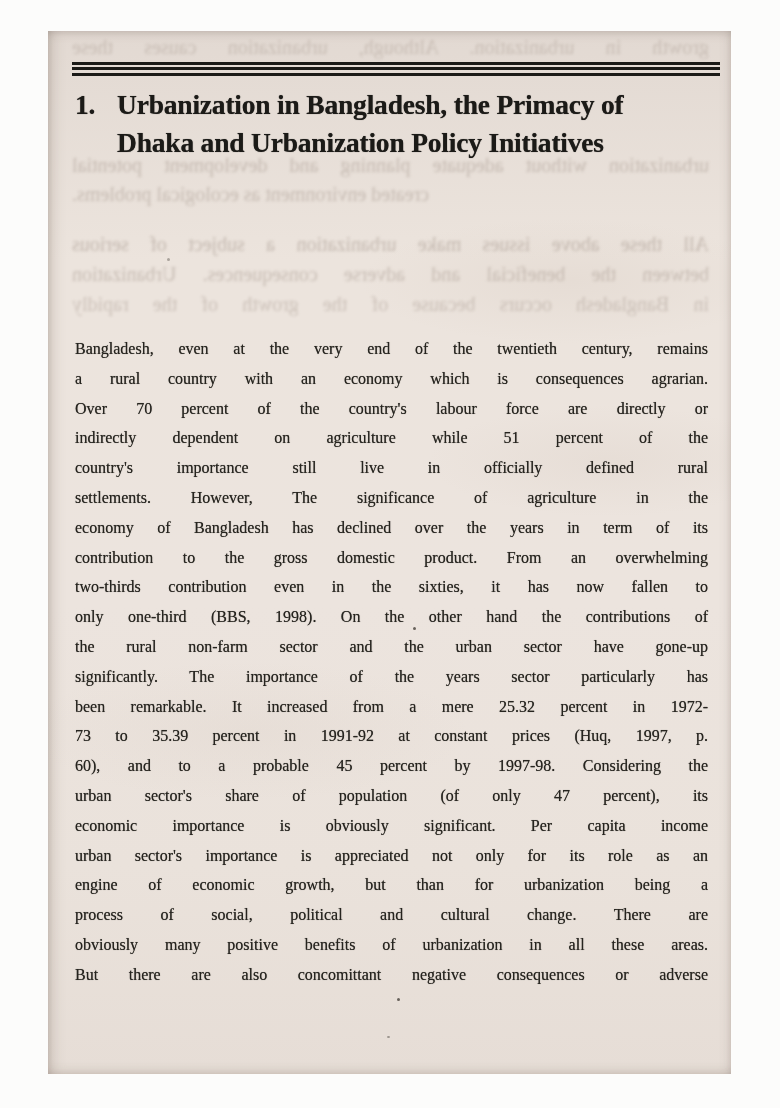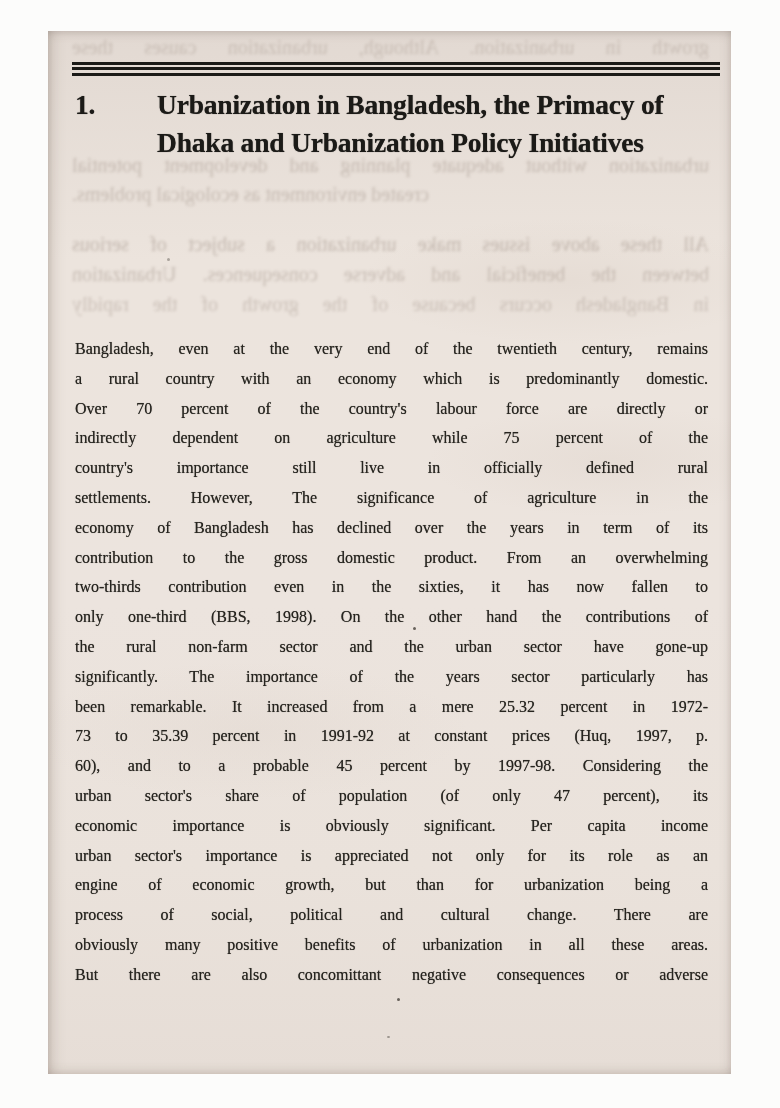--- a/index.html
+++ b/index.html
@@ -54,21 +54,21 @@
   }
   .heading{
     position:absolute;left:27px;top:55px;width:640px;
     display:flex;align-items:flex-start;
     color:var(--head-ink);
     font-weight:bold;font-size:27.5px;line-height:38px;
     letter-spacing:-0.2px;
     text-shadow:0 0 0.8px rgba(27,26,23,0.8);
   }
   .chapter-num{width:42px;flex:0 0 42px;}
-  .heading-lines{flex:1;margin-left:40px;}
+  .heading-lines{flex:1;}
   .heading-line{white-space:nowrap;}
   .bodytext{
     position:absolute;left:27px;top:303px;width:633px;
     color:var(--ink);
     font-size:16px;
     text-shadow:0 0 0.7px rgba(38,36,31,0.72);
   }
   .body-line{
     height:29.8px;line-height:29.8px;
     text-align:justify;text-align-last:justify;
@@ -100,23 +100,23 @@
     <div class="heading">
       <span class="chapter-num">1.</span>
       <div class="heading-lines">
           <div class="heading-line">Urbanization in Bangladesh, the Primacy of</div>
           <div class="heading-line">Dhaka and Urbanization Policy Initiatives</div>
         </div>
     </div>
 
     <div class="bodytext">
         <div class="body-line">Bangladesh, even at the very end of the twentieth century, remains</div>
-        <div class="body-line">a rural country with an economy which is predominantly domestic.</div>
+        <div class="body-line">a rural country with an economy which is consequences agrarian.</div>
         <div class="body-line">Over 70 percent of the country's labour force are directly or</div>
-        <div class="body-line">indirectly dependent on agriculture while 75 percent of the</div>
+        <div class="body-line">indirectly dependent on agriculture while 51 percent of the</div>
         <div class="body-line">country's importance still live in officially defined rural</div>
         <div class="body-line">settlements. However, The significance of agriculture in the</div>
         <div class="body-line">economy of Bangladesh has declined over the years in term of its</div>
         <div class="body-line">contribution to the gross domestic product. From an overwhelming</div>
         <div class="body-line">two-thirds contribution even in the sixties, it has now fallen to</div>
         <div class="body-line">only one-third (BBS, 1998). On the other hand the contributions of</div>
         <div class="body-line">the rural non-farm sector and the urban sector have gone-up</div>
         <div class="body-line">significantly. The importance of the years sector particularly has</div>
         <div class="body-line">been remarkable. It increased from a mere 25.32 percent in 1972-</div>
         <div class="body-line">73 to 35.39 percent in 1991-92 at constant prices (Huq, 1997, p.</div>

